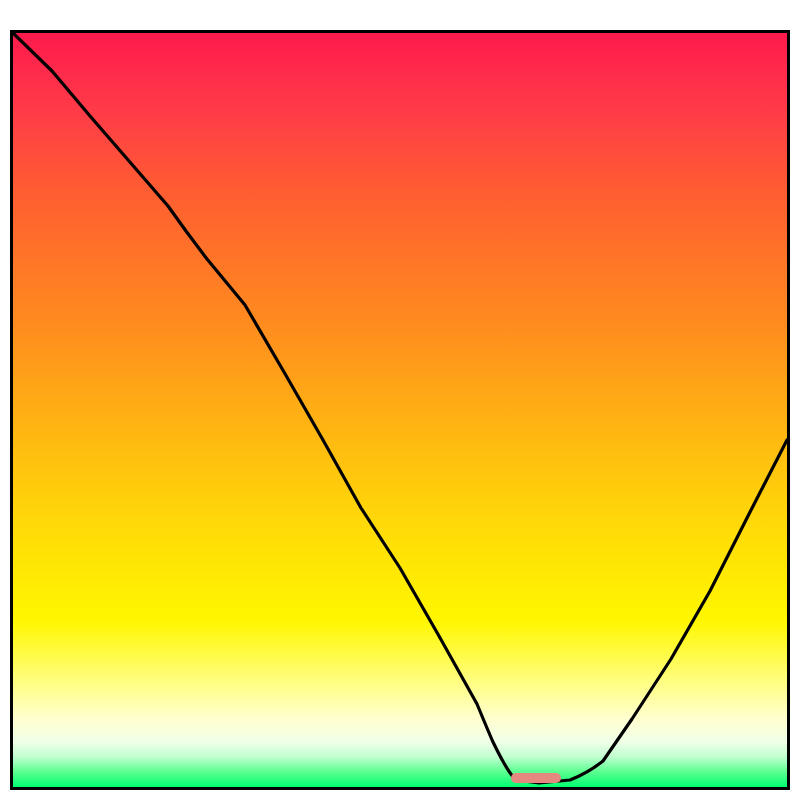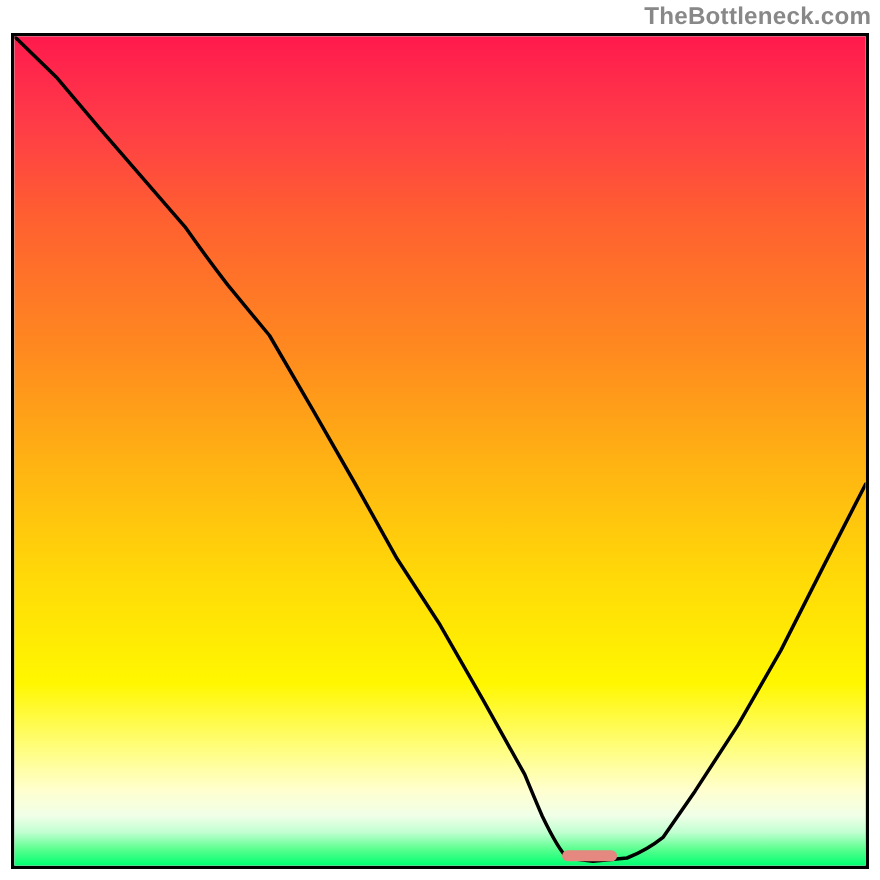--- a/index.html
+++ b/index.html
@@ -74,21 +74,20 @@
     height: 10px;
     border-radius: 5px;
     background: #e48880;
   }
 </style>
 </head>
 <body>
 
 <div class="stage">
 
-  <div class="watermark">TheBottleneck.com</div>
 
   <div class="plot">
     <div class="gradient"></div>
 
     <svg class="curve-svg" viewBox="0 0 774 754" preserveAspectRatio="none">
       <path class="curve-path" d="M 0 0
                L 39 38
                L 77 83
                L 116 128
                L 155 173

